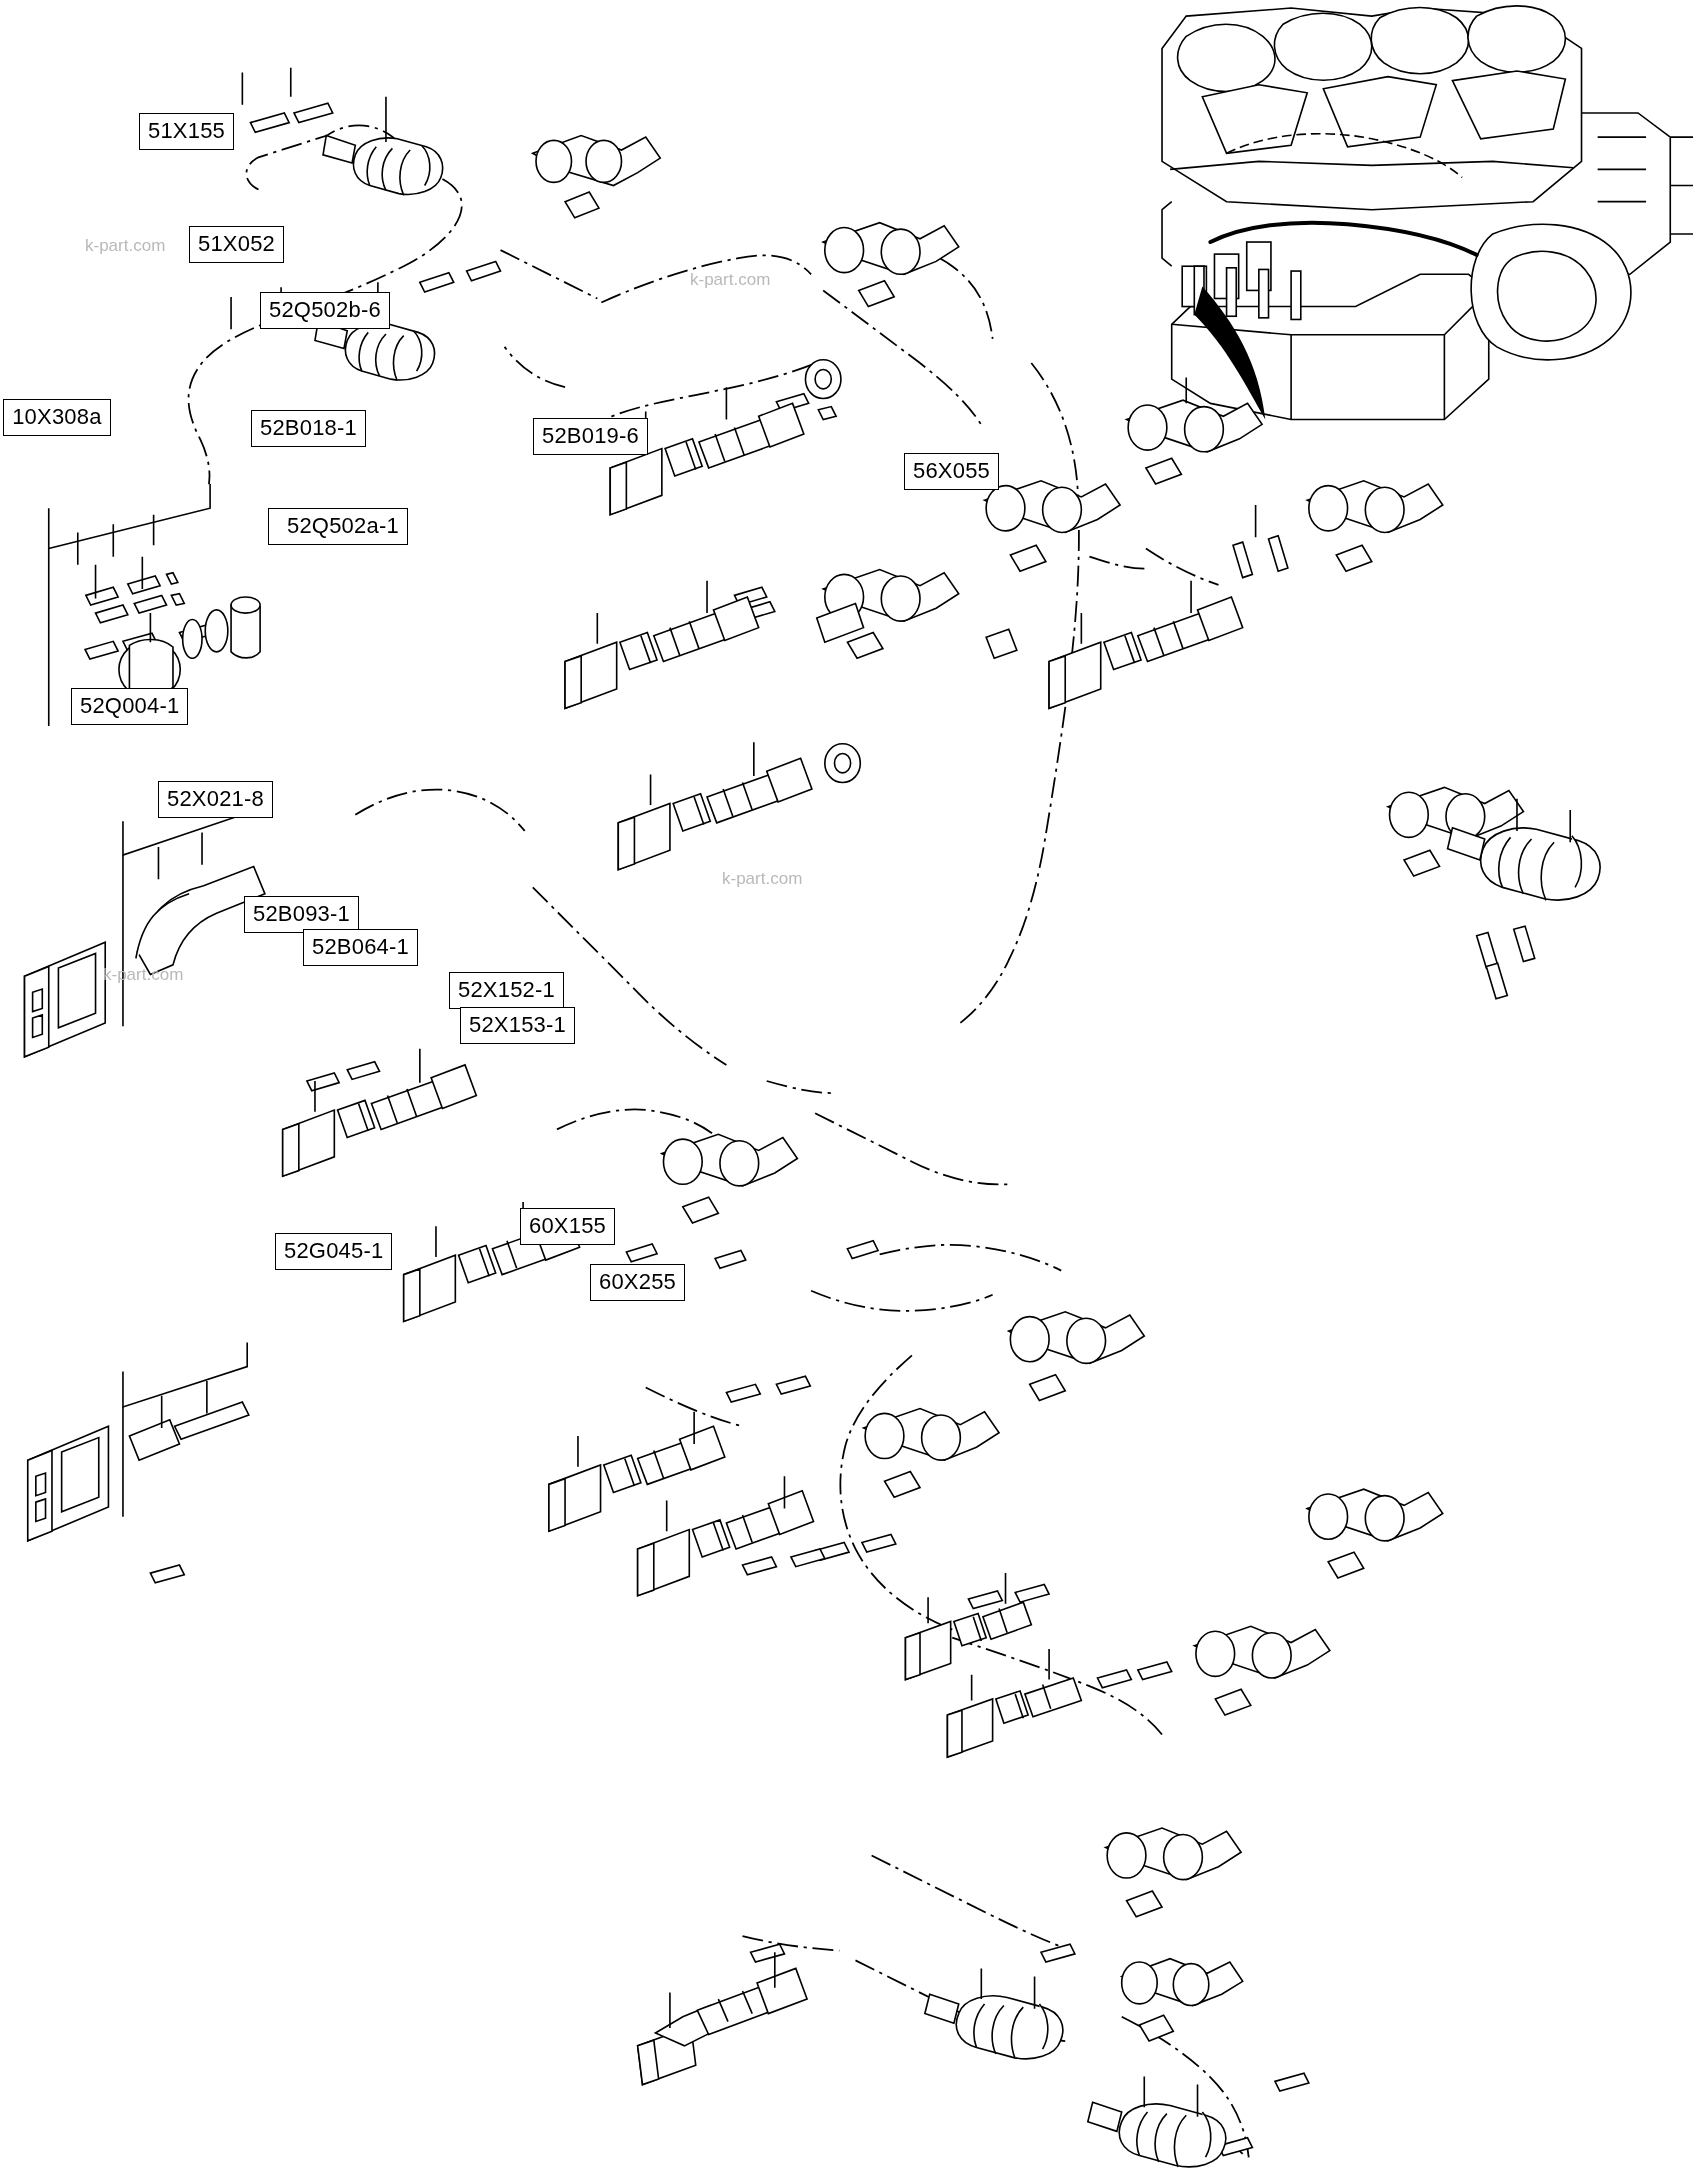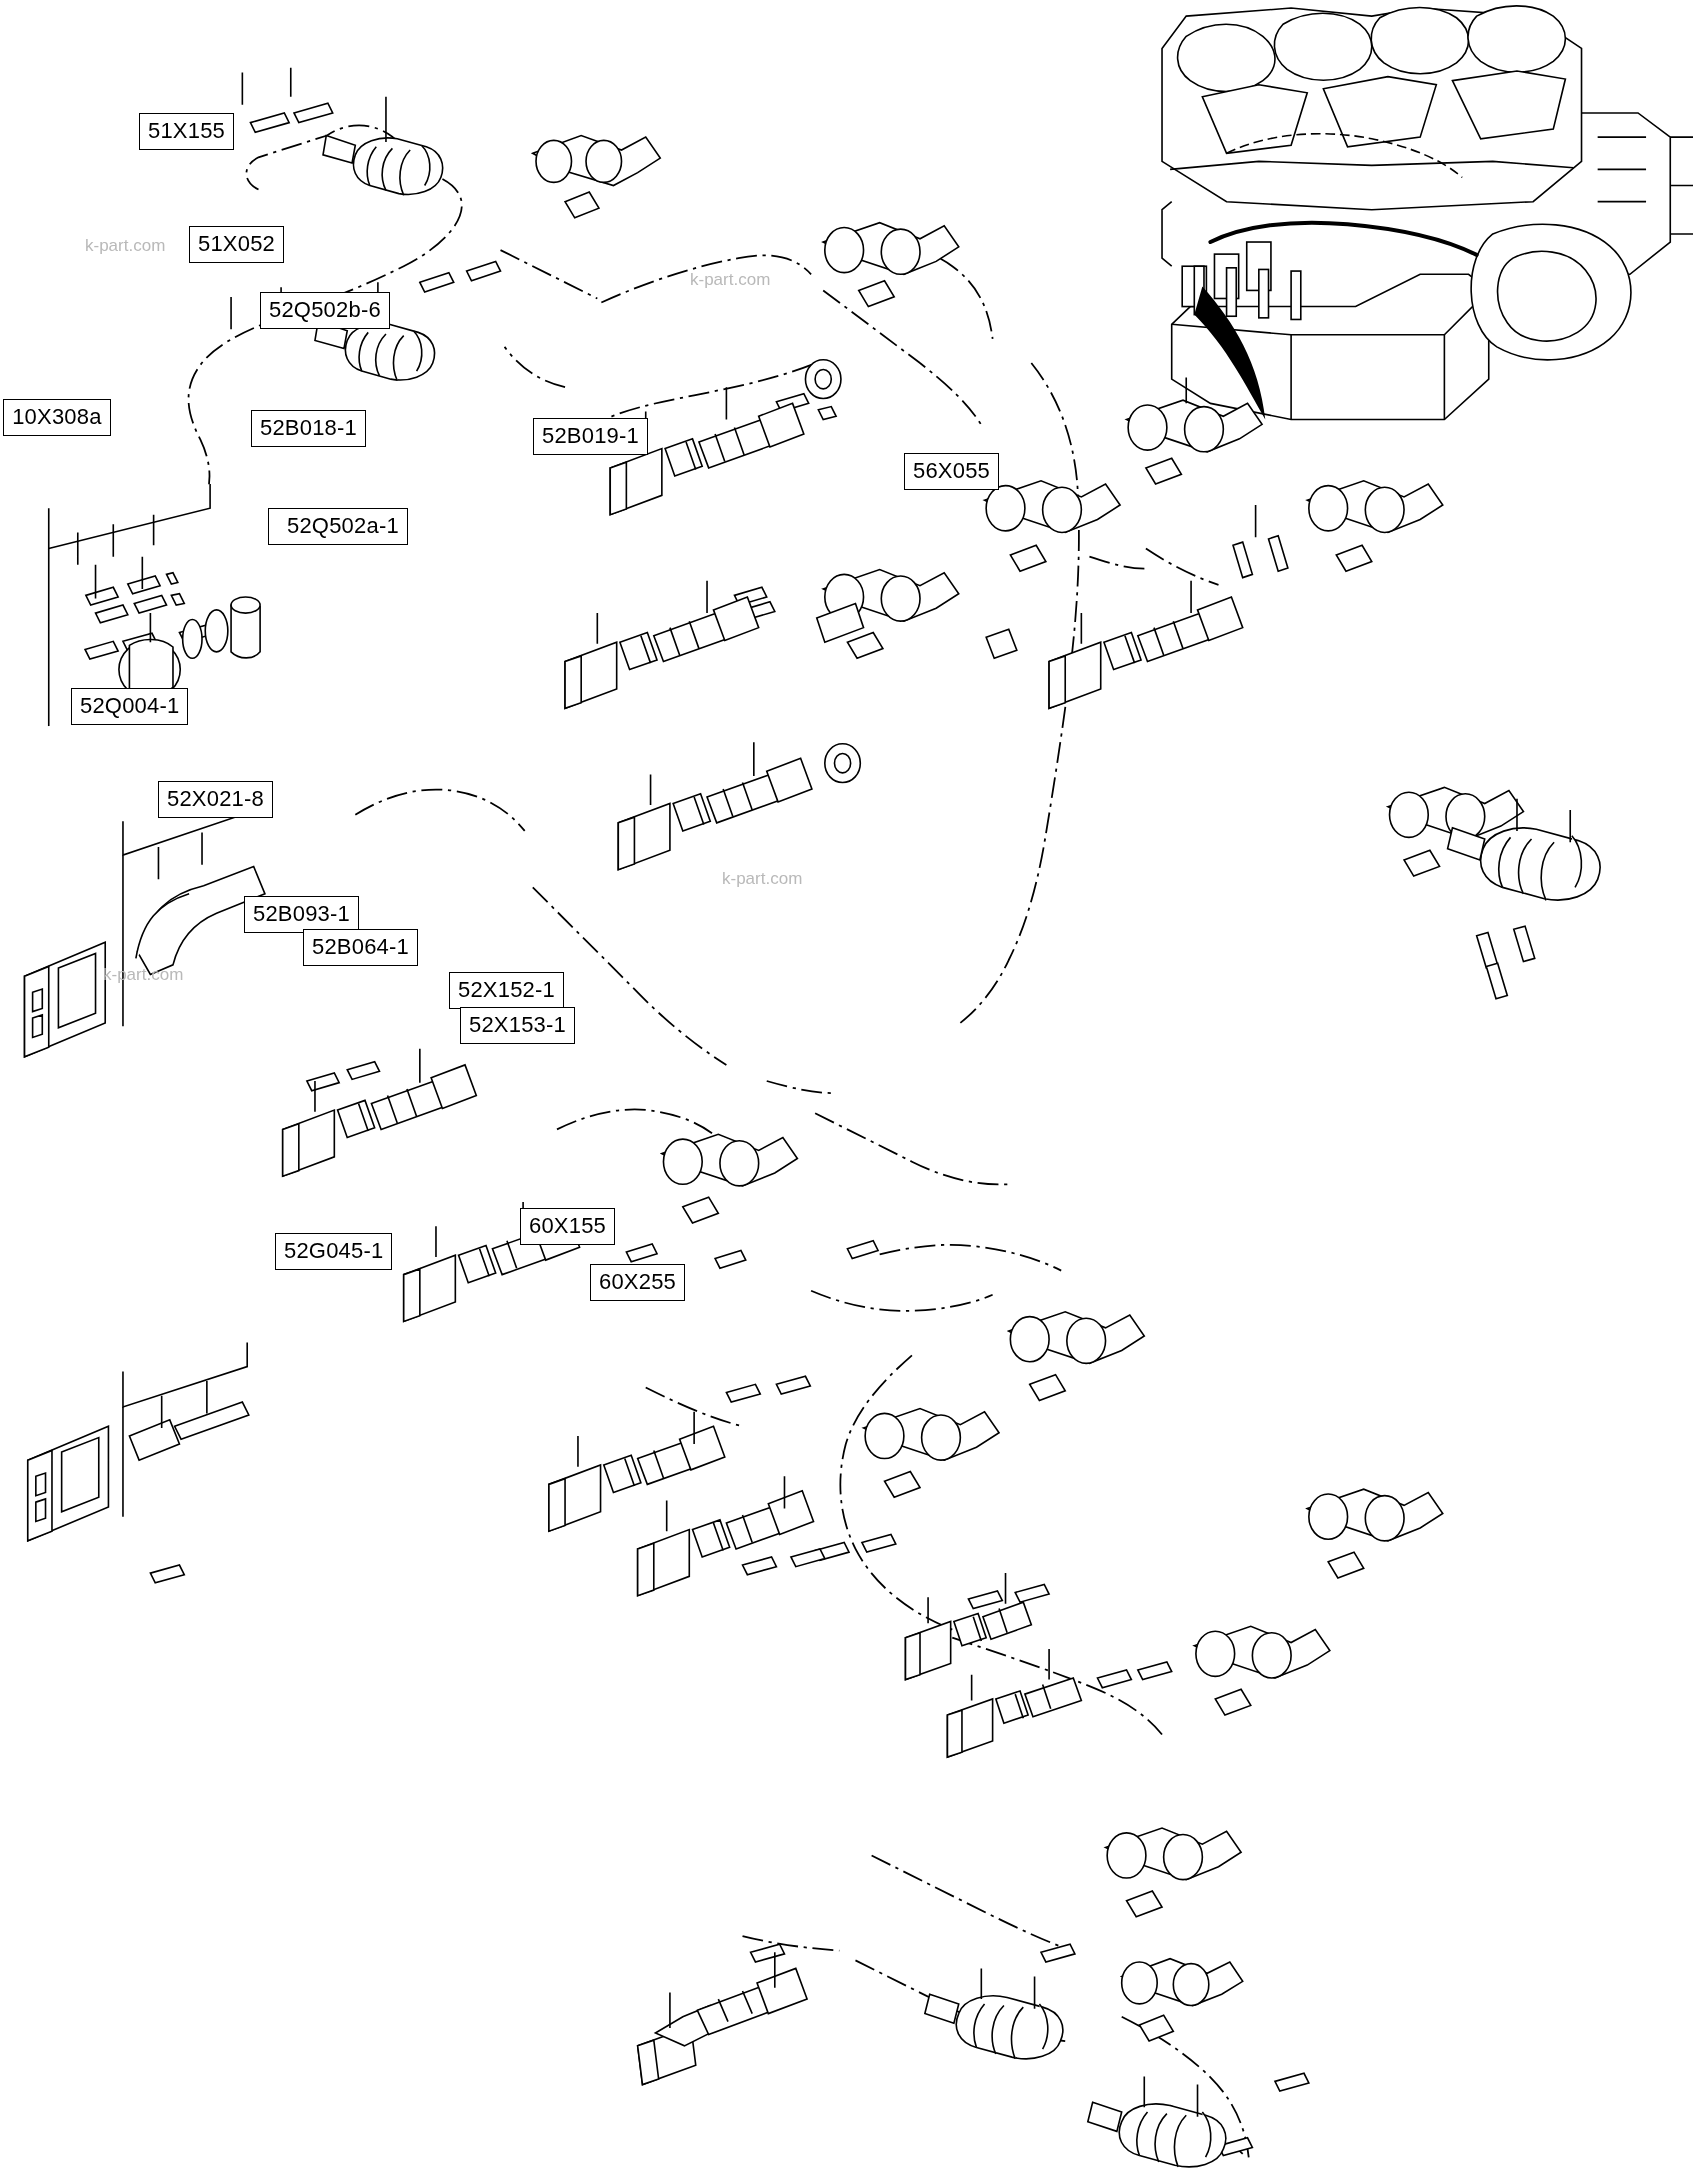--- a/index.html
+++ b/index.html
@@ -424,21 +424,21 @@
   <div class="wm" style="left:85px; top:236px;">k-part.com</div>
   <div class="wm" style="left:690px; top:270px;">k-part.com</div>
   <div class="wm" style="left:722px; top:869px;">k-part.com</div>
   <div class="wm" style="left:103px; top:965px;">k-part.com</div>
 
   <div class="callout" style="left:139px;  top:113px;">51X155</div>
   <div class="callout" style="left:142px;  top:226px;margin-left:47px;">51X052</div>
   <div class="callout" style="left:3.2px;    top:399px;">10X308a</div>
   <div class="callout" style="left:260px;  top:292px;">52Q502b-6</div>
   <div class="callout" style="left:251px;  top:410px;">52B018-1</div>
-  <div class="callout" style="left:533px;  top:418px;">52B019-1</div>
+  <div class="callout" style="left:533px;  top:418px;">52B019-6</div>
   <div class="callout" style="left:268px;  top:508px;padding-left:18px;">52Q502a-1</div>
   <div class="callout" style="left:904px; top:453px;">56X055</div>
   <div class="callout" style="left:71px;  top:688px;">52Q004-1</div>
   <div class="callout" style="left:158px;  top:781px;">52X021-8</div>
   <div class="callout" style="left:244px;  top:896px;">52B093-1</div>
   <div class="callout" style="left:303px;  top:929px;">52B064-1</div>
   <div class="callout" style="left:449px;  top:972px;">52X152-1</div>
   <div class="callout" style="left:460px;  top:1007px;">52X153-1</div>
   <div class="callout" style="left:275px;  top:1233px;">52G045-1</div>
   <div class="callout" style="left:520px;  top:1208px;">60X155</div>

